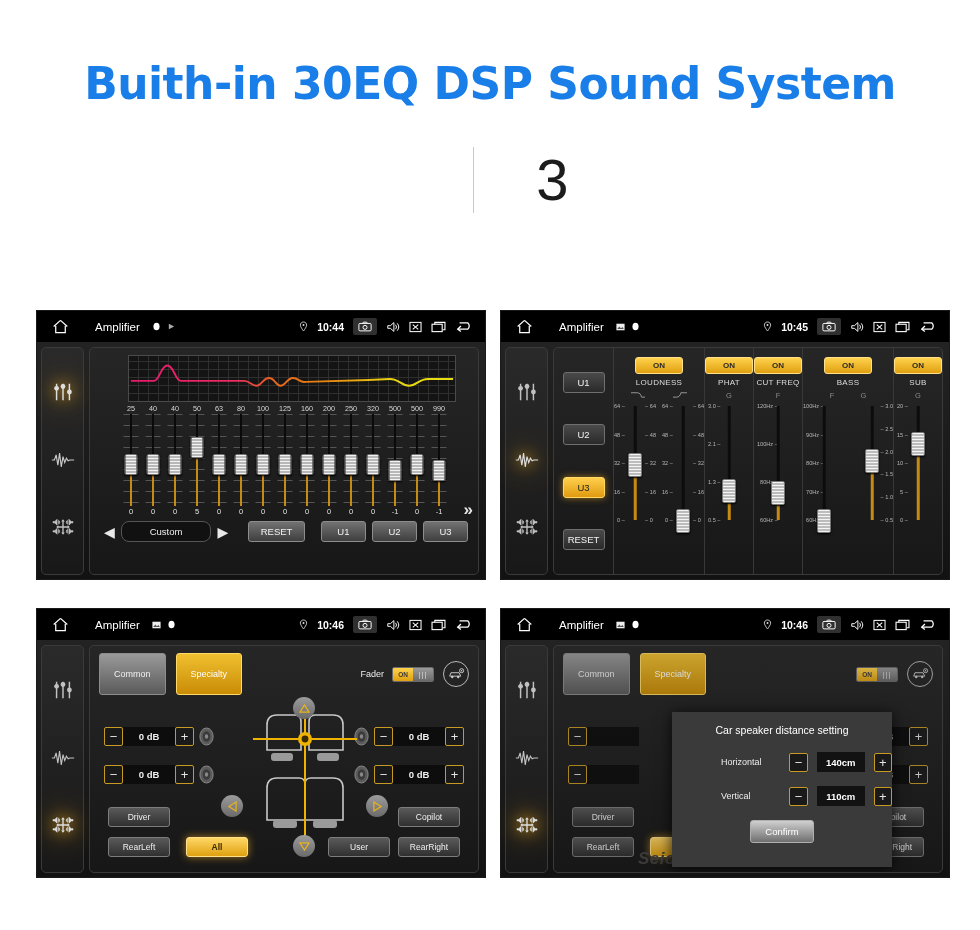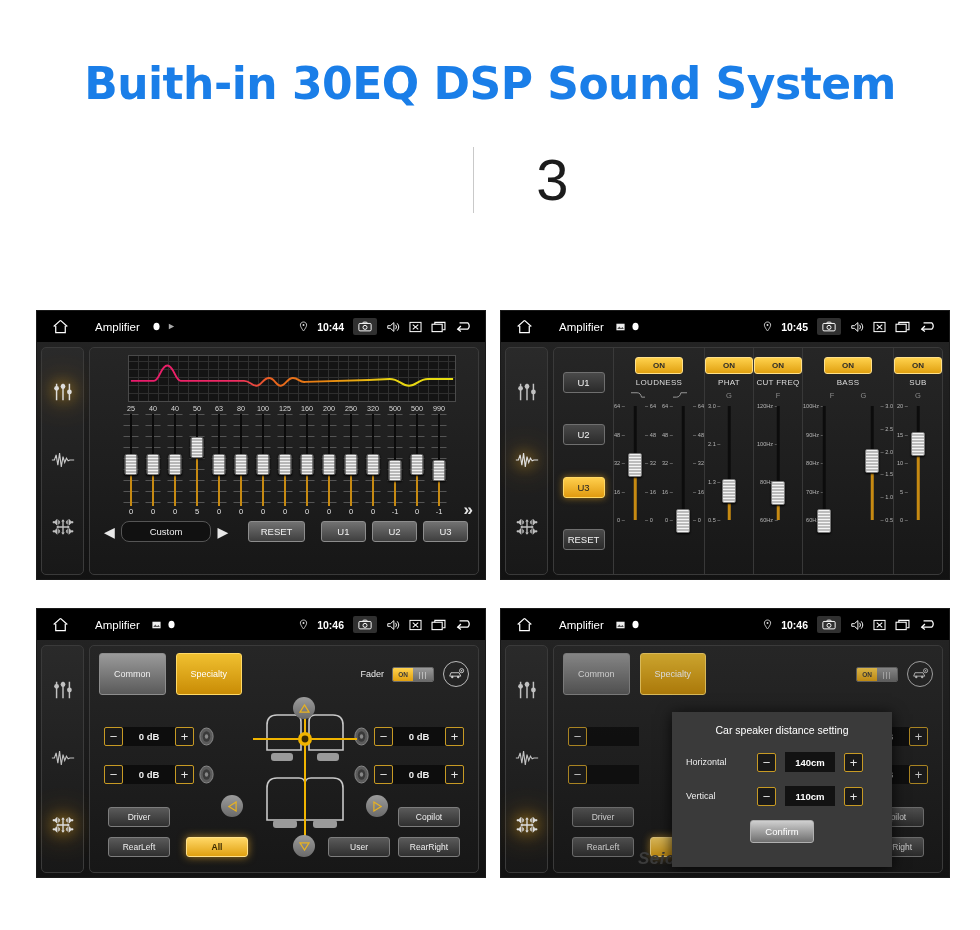--- a/index.html
+++ b/index.html
@@ -329,21 +329,21 @@
     background: #3a3a3a; z-index: 20;
     box-shadow: 0 2px 14px rgba(0,0,0,.8);
     padding-top: 12px;
   }
   .modal-title {
     text-align: center; color: #fff; font-size: 10.5px; margin-bottom: 16px;
   }
   .modal-row {
     display: flex; align-items: center; margin: 0 0 14px 14px; gap: 9px;
   }
-  .modal-row .lbl { color: #ededed; font-size: 9px; width: 62px; }
+  .modal-row .lbl { color: #ededed; font-size: 9px; width: 62px; margin-left: 35px; }
   .modal-val {
     width: 50px; height: 20px; background: #121212;
     color: #fff; font-size: 9.5px; font-weight: bold;
     display: flex; align-items: center; justify-content: center;
   }
   .confirm-btn {
     display: block; margin: 4px auto 0 auto; width: 64px;
     padding: 5px 0; text-align: center; font-size: 9.5px;
     background: linear-gradient(180deg,#cfcfcf,#6f6f6f);
     border: 1px solid #b0b0b0; border-radius: 3px; color: #fff;

